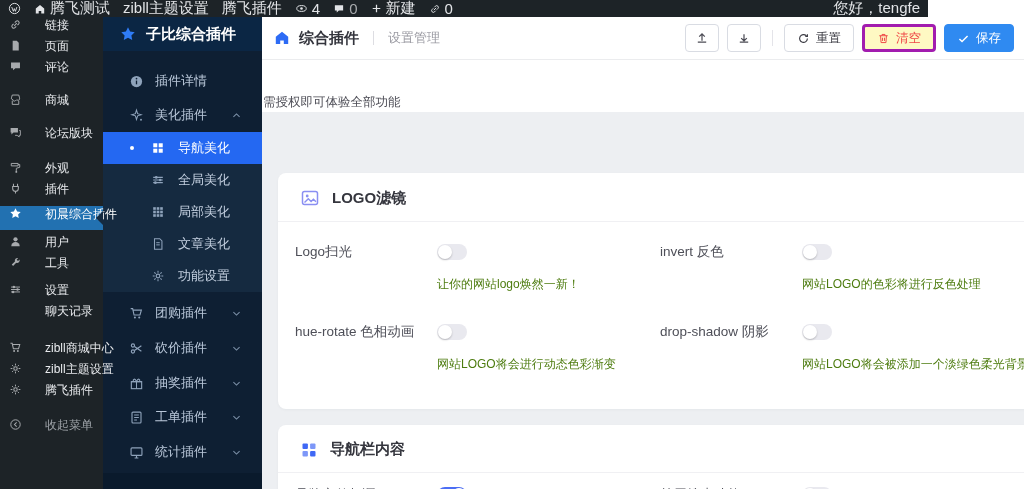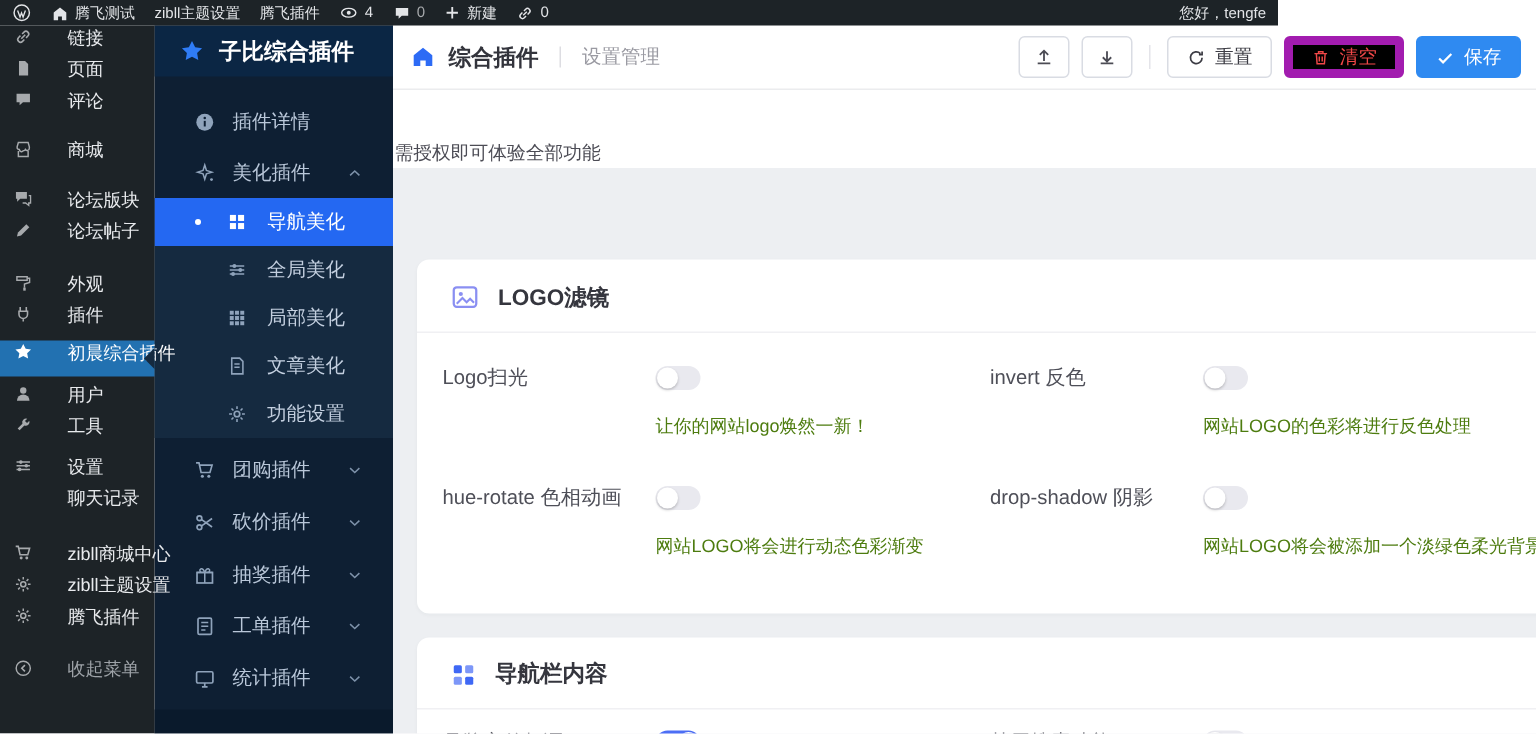--- a/index.html
+++ b/index.html
@@ -1,22 +1,22 @@
 <!DOCTYPE html>
 <html><head>
 <meta charset="utf-8">
 <style>
   html,body{margin:0;padding:0}
   body{width:1024px;height:489px;overflow:hidden;position:relative;background:#fff;
        font-family:"Liberation Sans","DejaVu Sans",sans-serif;-webkit-font-smoothing:antialiased}
   svg{display:block}
 
   
-  .adminbar{position:absolute;top:0;left:0;width:852px;height:17px;background:#1d2327;color:#e2e4e7;
-            display:flex;align-items:center;gap:13px;padding:0 8px;box-sizing:border-box;font-size:10px;z-index:60}
+  .adminbar{position:absolute;top:0;left:0;width:928px;height:17px;background:#1d2327;color:#e2e4e7;
+            display:flex;align-items:center;gap:13px;padding:0 8px;box-sizing:border-box;font-size:15px;z-index:60}
   .ab-item{display:flex;align-items:center;gap:4px;white-space:nowrap;cursor:pointer}
   .ab-count{color:#a7aaad}
   .ab-right{margin-left:auto;color:#e2e4e7}
 
   
   .wpmenu{position:absolute;top:17px;left:0;width:103px;height:472px;background:#1d2327;color:#e8eaed;
           font-size:12px;z-index:50}
   .wp-item{display:flex;align-items:flex-start;gap:23px;height:21px;padding-left:8px;white-space:nowrap;cursor:pointer}
   .wp-item .wicon{width:14px;height:14px;flex:0 0 14px;color:#a7aaad;display:flex;align-items:center;justify-content:center}
   .wp-item.active{background:#2271b1;color:#fff;height:24px;position:relative}
@@ -49,21 +49,21 @@
                padding:0 10px 0 12px;box-sizing:border-box;background:#fff}
   .crumb-title{font-size:15px;font-weight:bold;color:#33343c;margin-left:9px}
   .crumb-sep{width:1px;height:14px;background:#dddde2;margin:0 14px}
   .crumb-sub{font-size:13px;color:#9a9aa2}
   .hbtns{margin-left:auto;display:flex;align-items:center;gap:8px}
   .icon-btn{width:34px;height:28px;border:1px solid #d9dce3;border-radius:4px;background:#fff;
             display:flex;align-items:center;justify-content:center;color:#4c4c55;cursor:pointer;box-sizing:border-box}
   .btn{height:28px;border-radius:4px;display:flex;align-items:center;gap:6px;padding:0 12px;
        font-size:12.5px;cursor:pointer;box-sizing:border-box;white-space:nowrap}
   .btn-reset{background:#fff;border:1px solid #d9dce3;color:#3c3c44}
-  .btn-clear{background:#000000;border:6px solid #a21caf;color:#ef4747}
+  .btn-clear{background:#fef9c3;border:3px solid #a21caf;color:#ef4747}
   .btn-save{background:#2f8af1;border:1px solid #2f8af1;color:#fff}
   .v-sep{width:1px;height:16px;background:#e4e4e9;margin:0 3px}
 
   .notice{position:absolute;top:77px;left:1px;font-size:12.5px;color:#4c4c55;white-space:nowrap}
   .graybg{position:absolute;top:95px;left:0;width:762px;bottom:0;background:#edeff2}
 
   .card{position:absolute;left:16px;width:758px;background:#fff;border-radius:8px;
         box-shadow:0 1px 3px rgba(30,40,60,.04);overflow:hidden}
   .card1{top:61px;height:236px}
   .card2{top:313px;height:170px}
@@ -173,28 +173,20 @@
   </div>
   <div class="sp12"></div>
   <div class="wp-item">
     <span class="wicon">
         <svg width="13" height="13" viewBox="0 0 16 16">
           <path d="M2 2.5h9v5.5H5.5L3 10.5V8H2z" fill="currentColor"></path>
           <path d="M12.5 5.5H14v6h-1.5v2L10 11.5H7.5" fill="none" stroke="currentColor" stroke-width="1.1"></path>
         </svg>
       </span>
     <span>论坛版块</span>
-  </div>
-  <div class="wp-item">
-    <span class="wicon">
-        <svg width="13" height="13" viewBox="0 0 16 16">
-          <path d="M2.8 13.2l.9-3.4 6.8-6.8 2.5 2.5-6.8 6.8z" fill="currentColor"></path>
-        </svg>
-      </span>
-    <span>论坛帖子</span>
   </div>
   <div class="sp14"></div>
   <div class="wp-item">
     <span class="wicon">
         <svg width="13" height="13" viewBox="0 0 16 16">
           <path d="M2.8 3h8.4v3H2.8z" fill="none" stroke="currentColor" stroke-width="1.2"></path>
           <path d="M11.2 4.3h2v3.4L9 9v3" fill="none" stroke="currentColor" stroke-width="1.2"></path>
           <rect x="8" y="12" width="2" height="2.5" fill="currentColor"></rect>
         </svg>
       </span>

